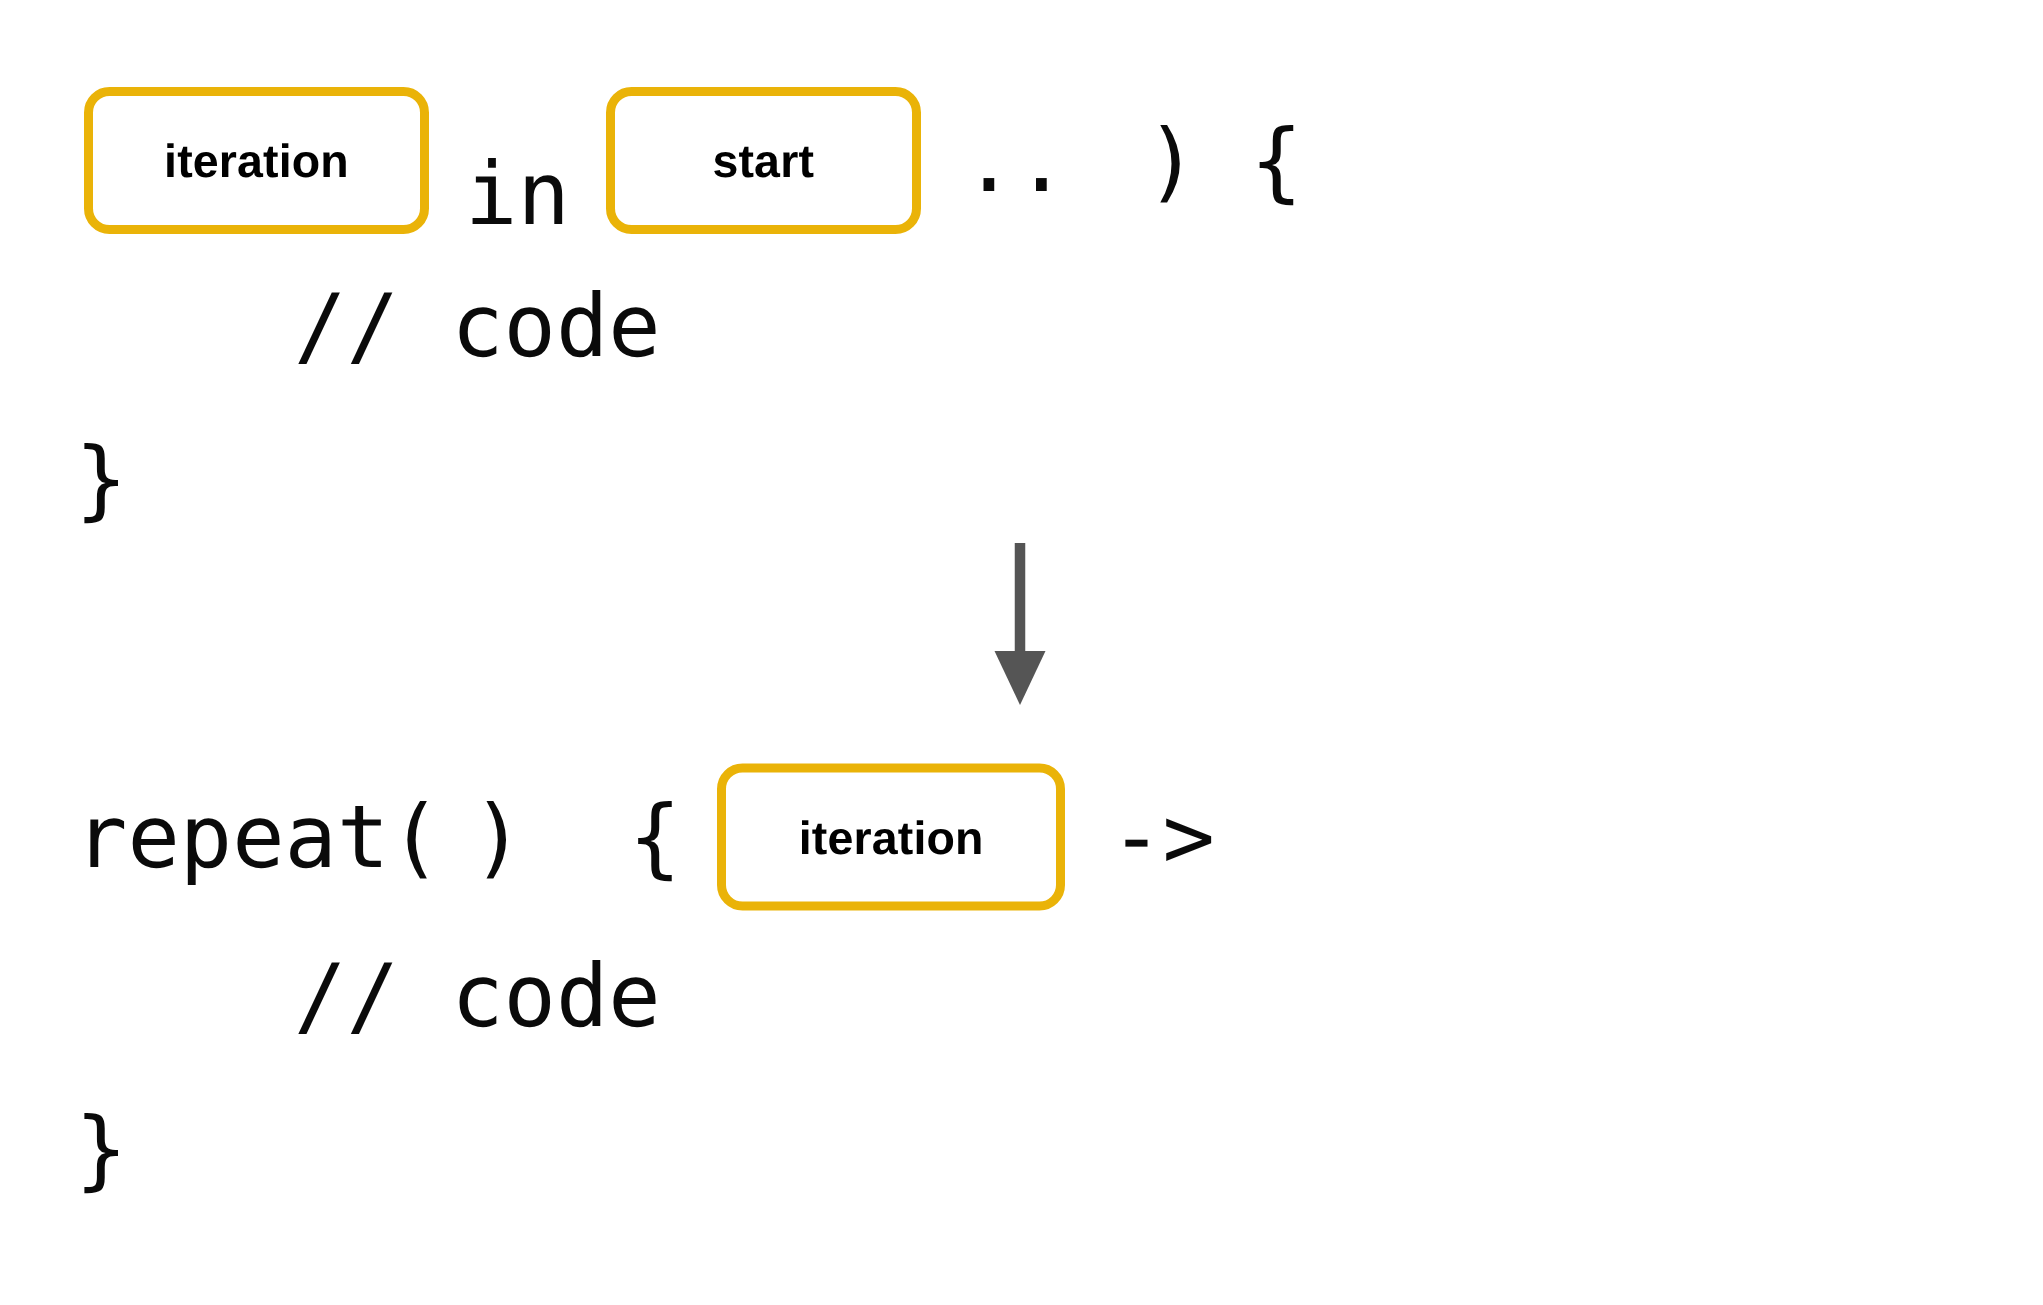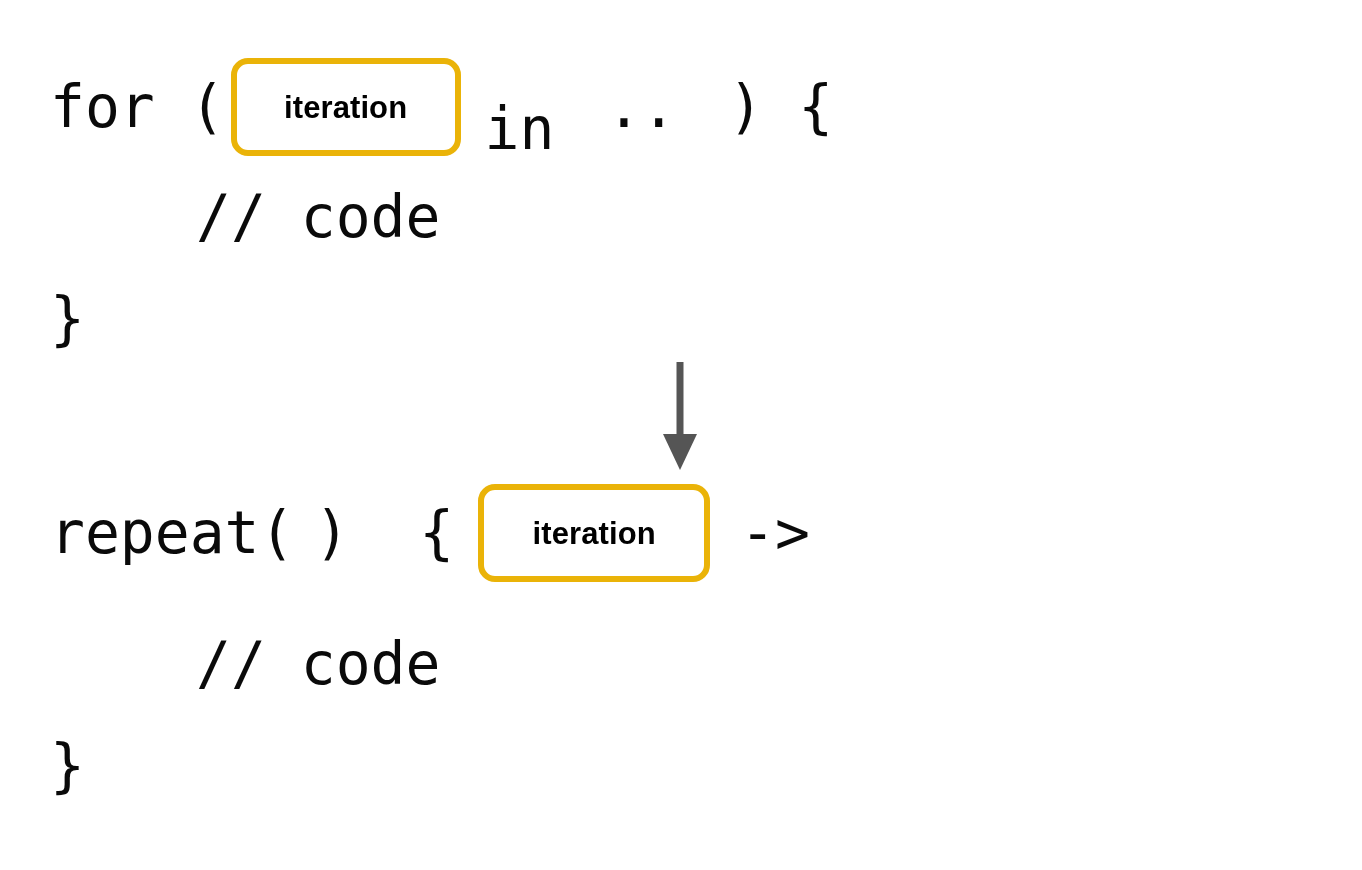--- a/index.html
+++ b/index.html
@@ -99,21 +99,21 @@
 
   #line-close-2 {
     left: 50px;
     top: 735px;
     height: 62px;
   }
 
   
   #line-repeat {
     left: 50px;
-    top: 484px;
+    top: 509px;
     height: 98px;
   }
 
   #chip-times       { width: 230px; }
   #chip-iteration-2 { width: 232px; }
 
   
   #transform-arrow {
     position: absolute;
     left: 655px;
@@ -123,24 +123,24 @@
   }
 
   #transform-arrow svg { display: block; }
 </style>
 </head>
 <body>
 
 <div id="diagram">
 
   <div class="code-line" id="line-for">
-    <span class="code-text">for (</span>
     <span class="gap-a"></span>
     <span class="chip" id="chip-iteration-1">iteration</span>
     <span class="code-text" style="margin-left:24px;margin-right:24px;margin-top:44px;">in</span>
+    <span class="chip" id="chip-start">start</span>
     <span class="code-text" style="margin-left:28px;margin-right:28px;">..</span>
     <span class="code-text" style="margin-left:24px;">) {</span>
   </div>
 
   <div class="code-line" id="line-comment-1">
     <span class="code-text">// code</span>
   </div>
 
   <div class="code-line" id="line-close-1">
     <span class="code-text">}</span>

